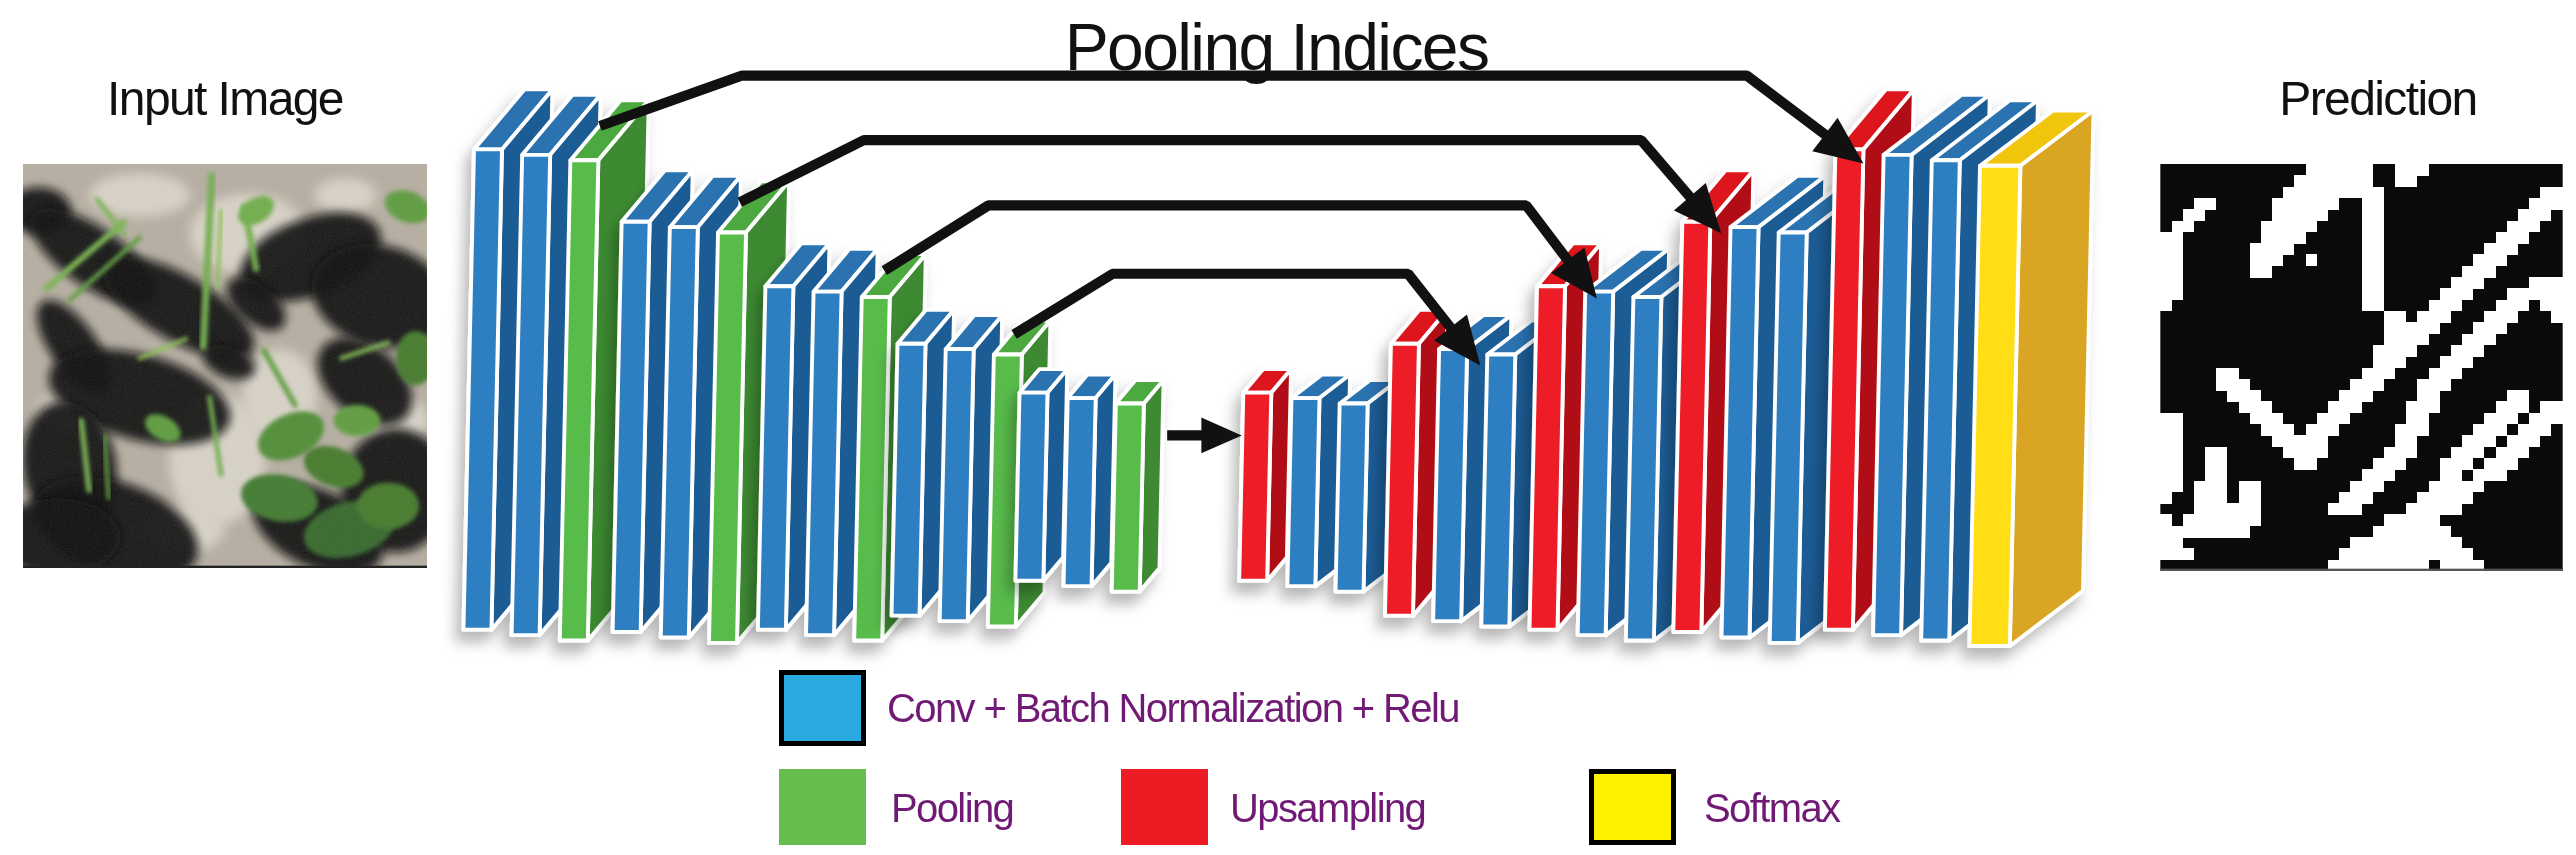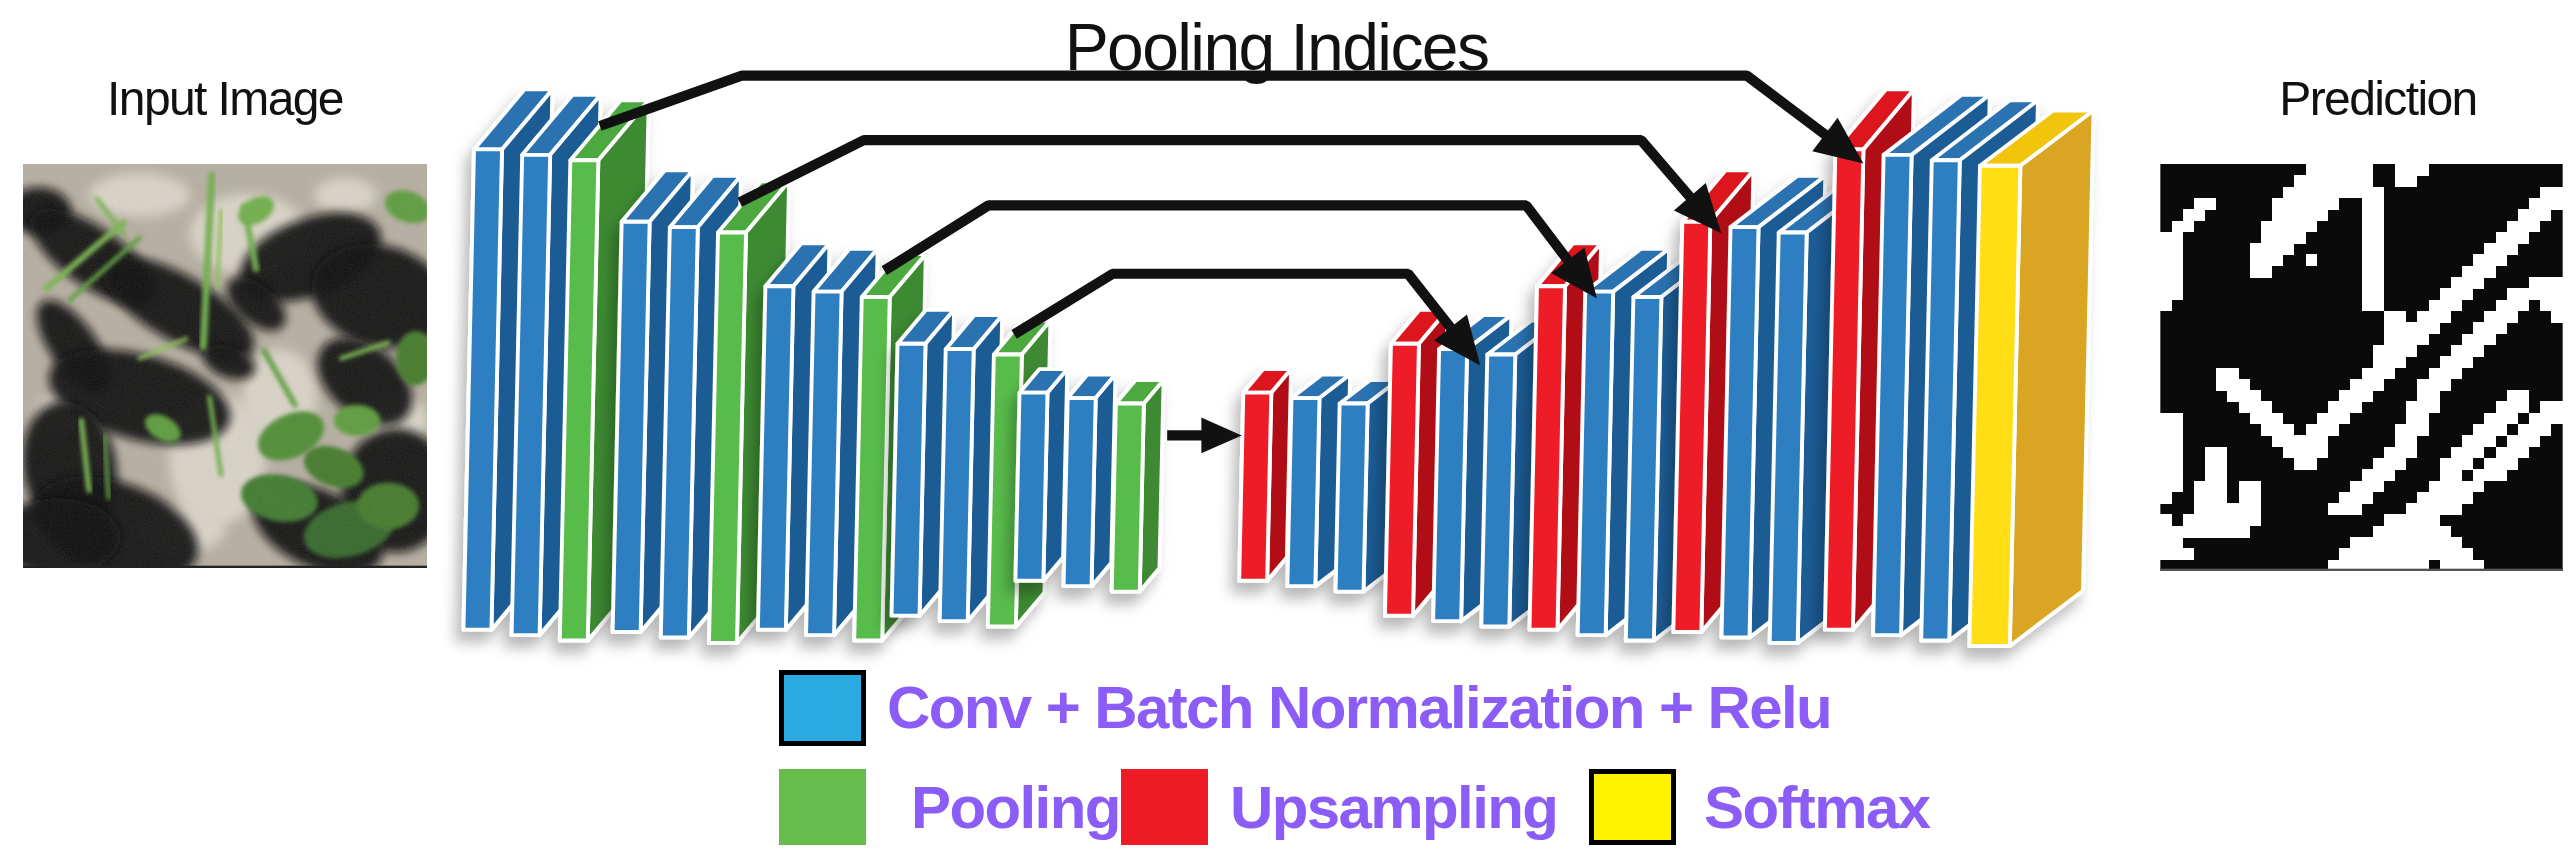--- a/index.html
+++ b/index.html
@@ -8,26 +8,26 @@
   .fig-title{position:absolute;color:#111;font-size:48px;font-weight:500;letter-spacing:-1.6px;
              text-align:center;white-space:nowrap;}
   #t-input{left:23px;top:71px;width:404px;}
   #t-pool{left:997px;top:9.3px;width:559px;font-size:66px;}
   #t-pred{left:2176px;top:71px;width:404px;}
   #photo-svg{position:absolute;left:23px;top:164px;}
   #mask-svg{position:absolute;left:2160px;top:164px;}
   #net-svg{position:absolute;left:0;top:0;}
   .swatch{position:absolute;width:87px;height:76px;box-sizing:border-box;}
   .swatch.bordered{border:5.4px solid #000;}
-  .legend-label{position:absolute;height:78px;line-height:78px;color:#8b5cf6;font-size:60px;
-                letter-spacing:-1.6px;white-space:nowrap;font-weight:bold;}
+  .legend-label{position:absolute;height:78px;line-height:78px;color:#701a75;font-size:40px;
+                letter-spacing:-1.6px;white-space:nowrap;}
   #sw-conv{left:779px;top:670px;}
   #lb-conv{left:887px;top:669px;}
   #sw-pool{left:779px;top:769px;}
-  #lb-pool{left:911px;top:769px;}
+  #lb-pool{left:891px;top:769px;}
   #sw-up{left:1121px;top:769px;}
   #lb-up{left:1230px;top:769px;}
   #sw-soft{left:1589px;top:769px;}
   #lb-soft{left:1704px;top:769px;}
 </style>
 </head>
 <body>
 
 <div id="stage">
 

